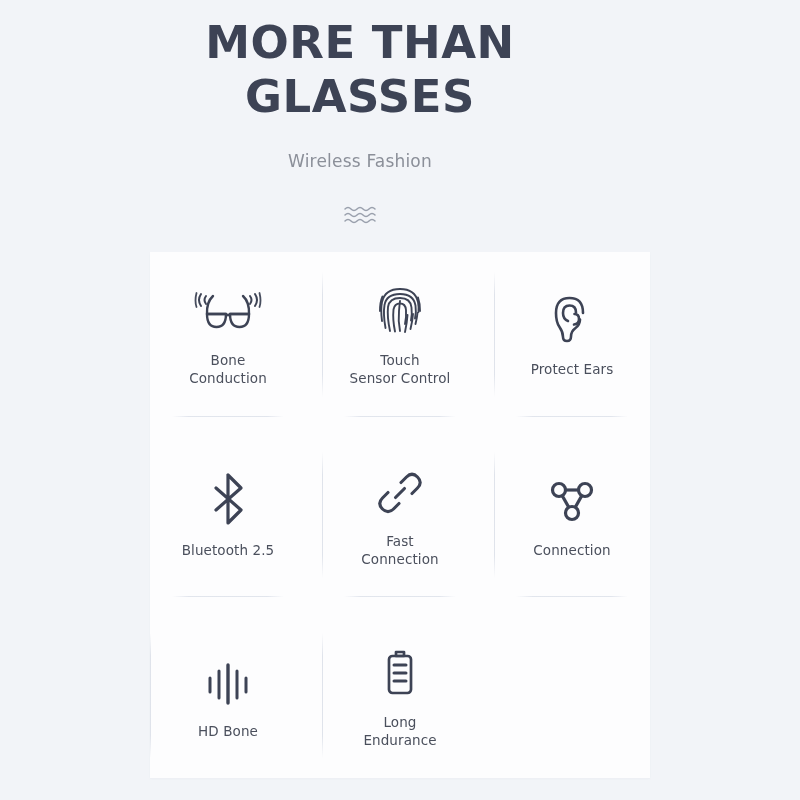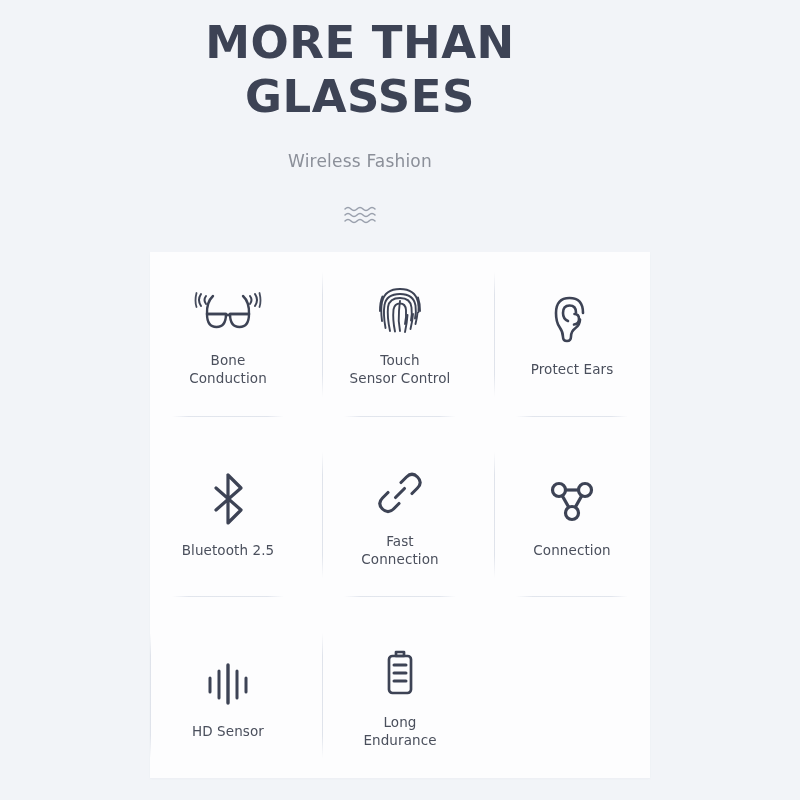--- a/index.html
+++ b/index.html
@@ -277,21 +277,21 @@
           <svg width="46" height="44" viewBox="0 0 46 44">
             <g stroke="#3d4355" stroke-linecap="round">
               <line x1="5" y1="16" x2="5" y2="30" stroke-width="3"></line>
               <line x1="14" y1="9" x2="14" y2="36" stroke-width="3"></line>
               <line x1="23" y1="3" x2="23" y2="41" stroke-width="3.4"></line>
               <line x1="32" y1="9" x2="32" y2="36" stroke-width="3"></line>
               <line x1="41" y1="16" x2="41" y2="30" stroke-width="3"></line>
             </g>
           </svg>
         </span>
-        <div class="feature-label">HD Sensor</div>
+        <div class="feature-label">HD Bone</div>
       </div>
 
       <div class="feature-cell sep-left">
         <span class="feature-icon">
           <svg width="34" height="50" viewBox="0 0 34 50">
             <g fill="none" stroke="#3d4355" stroke-width="2.7" stroke-linecap="round" stroke-linejoin="round">
 
               <path d="M13 5 h8 v4 h-8 z"></path>
 
               <rect x="6" y="9" width="22" height="37" rx="3.5"></rect>

